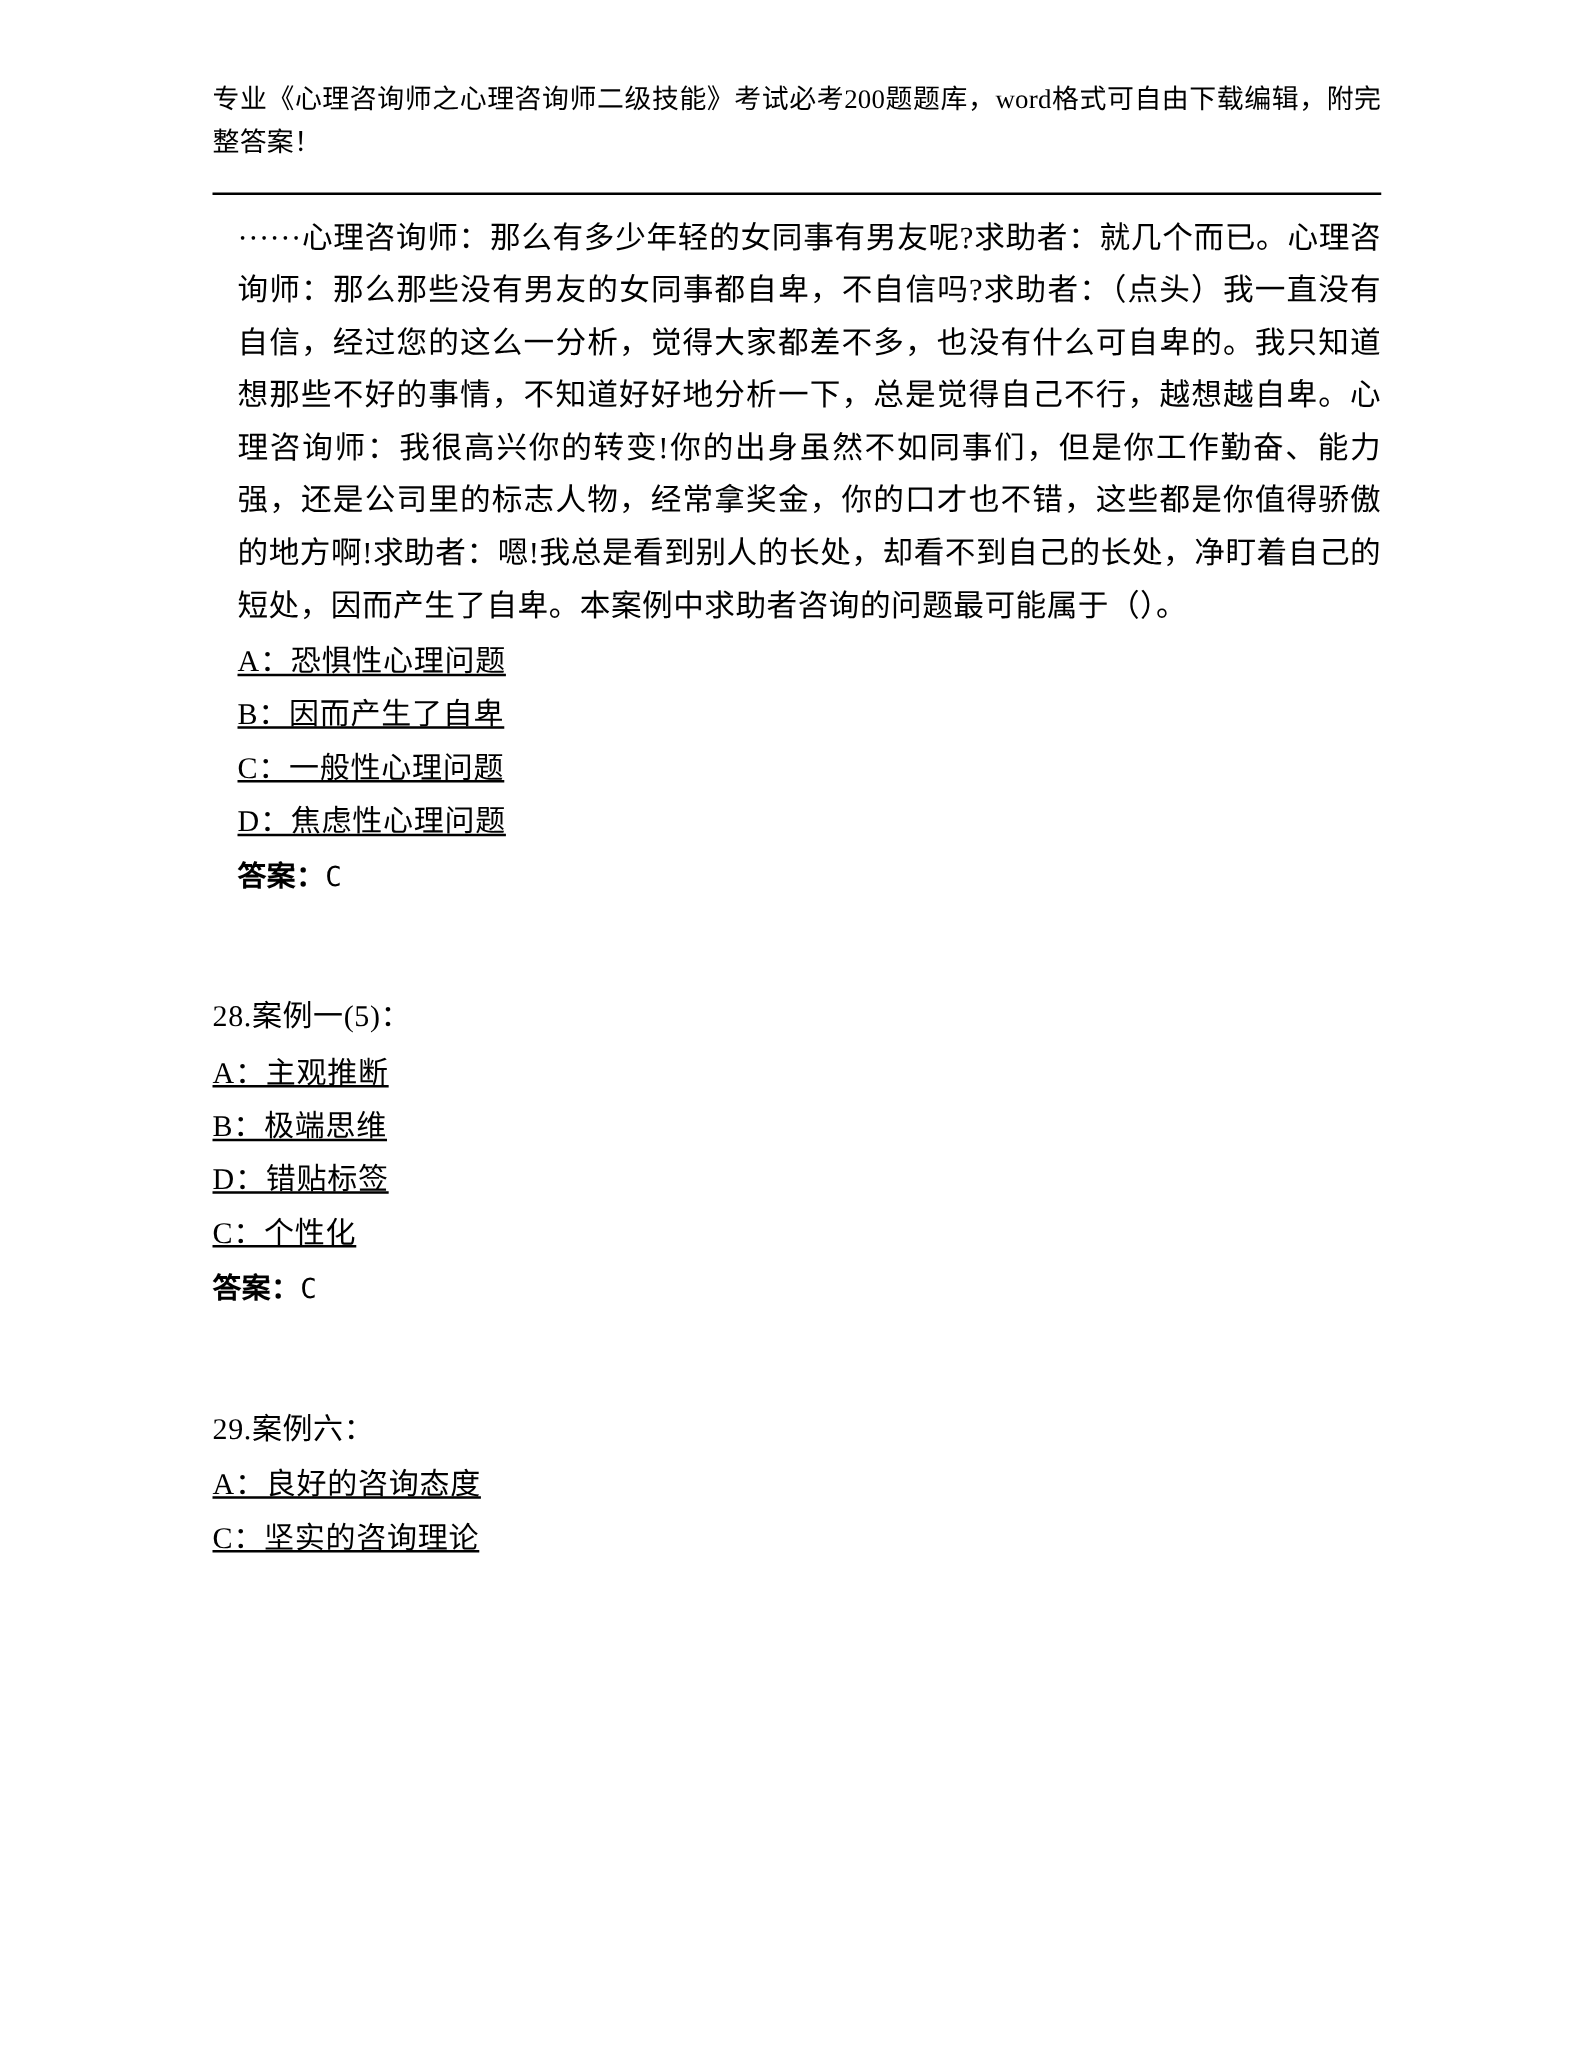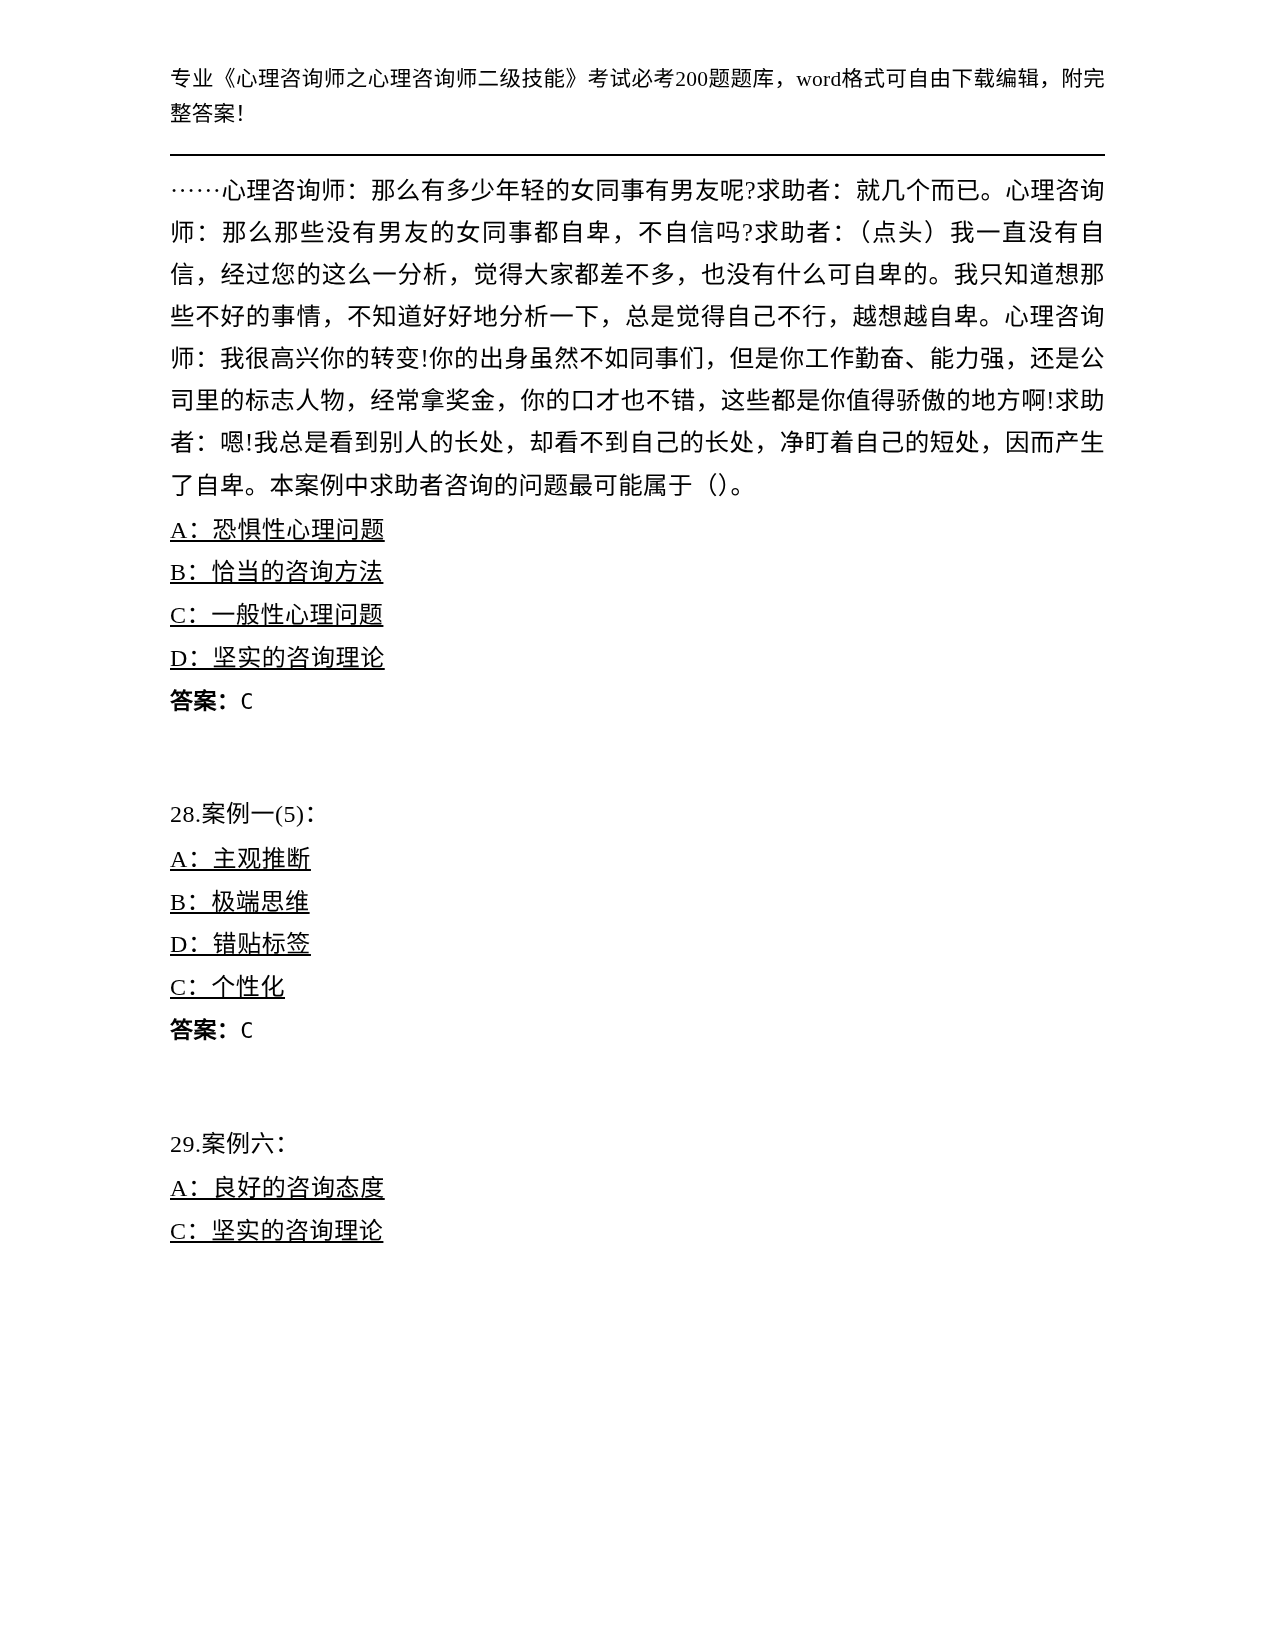--- a/index.html
+++ b/index.html
@@ -26,20 +26,21 @@
     color: #000;
   }
   .header-rule {
     border: 0;
     border-top: 2px solid #000;
     margin: 22px 0 10px 0;
     width: 100%;
   }
   .body-block {
     margin-top: 14px;
+    margin-left: 20px;
   }
   .para {
     font-size: 24.5px;
     line-height: 1.72;
     text-align: justify;
     text-justify: inter-ideograph;
     margin: 0 0 0 0;
     letter-spacing: 0.4px;
   }
   .options {
@@ -78,23 +79,23 @@
 <div class="page">
 
   <p class="doc-header">专业《心理咨询师之心理咨询师二级技能》考试必考200题题库，word格式可自由下载编辑，附完整答案！</p>
 
   <hr class="header-rule">
 
   <div class="body-block">
     <p class="para">······心理咨询师：那么有多少年轻的女同事有男友呢?求助者：就几个而已。心理咨询师：那么那些没有男友的女同事都自卑，不自信吗?求助者：（点头）我一直没有自信，经过您的这么一分析，觉得大家都差不多，也没有什么可自卑的。我只知道想那些不好的事情，不知道好好地分析一下，总是觉得自己不行，越想越自卑。心理咨询师：我很高兴你的转变!你的出身虽然不如同事们，但是你工作勤奋、能力强，还是公司里的标志人物，经常拿奖金，你的口才也不错，这些都是你值得骄傲的地方啊!求助者：嗯!我总是看到别人的长处，却看不到自己的长处，净盯着自己的短处，因而产生了自卑。本案例中求助者咨询的问题最可能属于（）。</p>
     <div class="options">
       <div class="option">A：恐惧性心理问题</div>
-      <div class="option">B：恰当的咨询方法</div>
+      <div class="option">B：因而产生了自卑</div>
       <div class="option">C：一般性心理问题</div>
-      <div class="option">D：坚实的咨询理论</div>
+      <div class="option">D：焦虑性心理问题</div>
     </div>
     <div class="answer"><span>答案：</span><span class="ans-letter">C</span></div>
   </div>
 
   <div class="qblock">
     <div class="qtitle">28.案例一(5)：</div>
     <div class="options">
       <div class="option">A：主观推断</div>
       <div class="option">B：极端思维</div>
       <div class="option">D：错贴标签</div>

